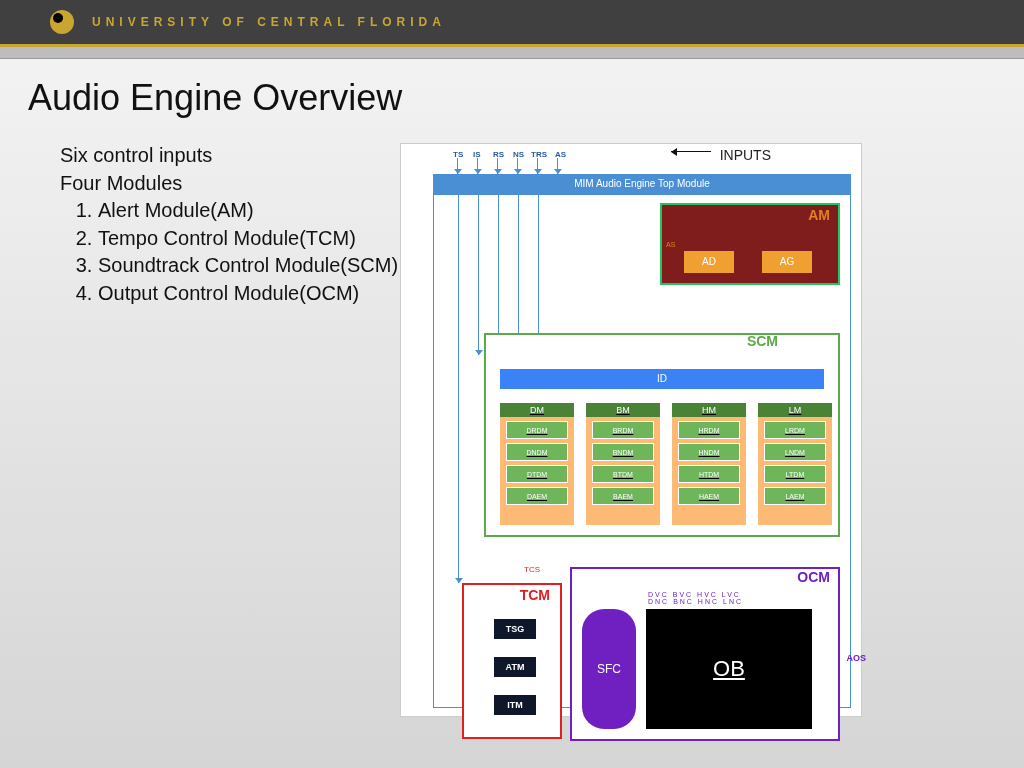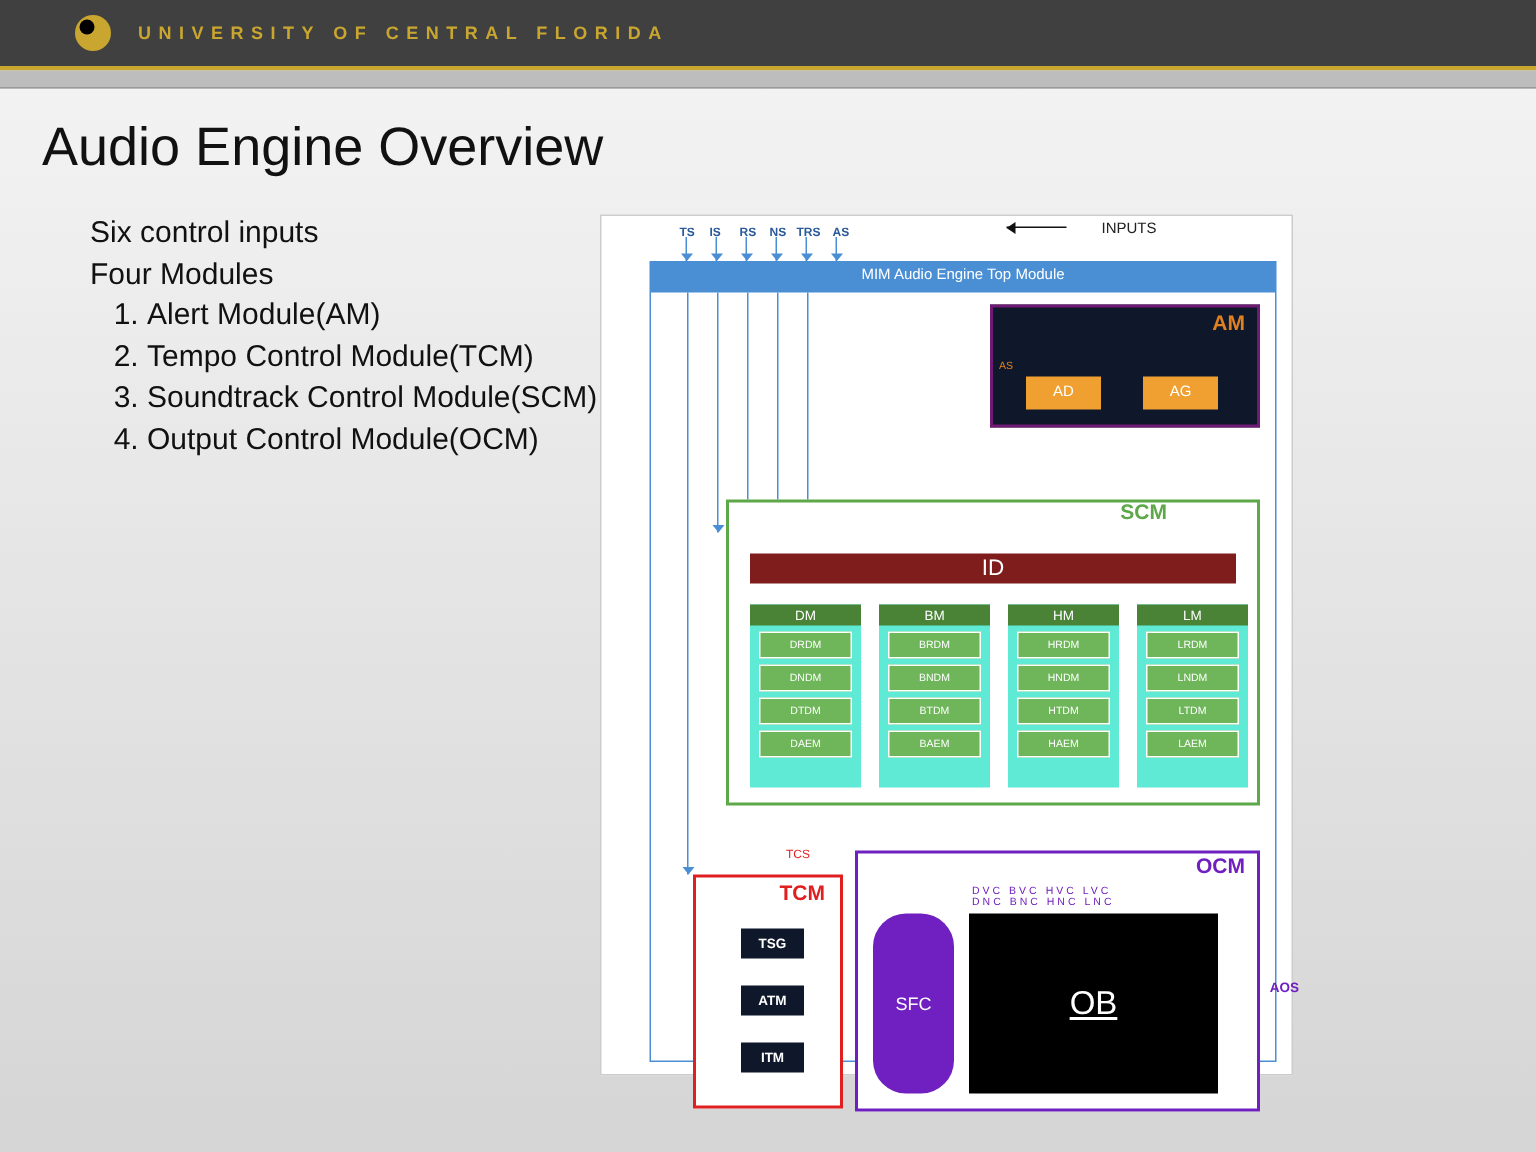--- a/index.html
+++ b/index.html
@@ -34,47 +34,47 @@
   .textcol .hdr { margin-bottom:2px; }
   .textcol ol { padding-left: 38px; margin-bottom: 18px;}
   .textcol li { margin-bottom: 2px; }
   .diagram {
     background:#fff; border:1px solid #ccc;
     width: 462px; height: 574px; position: relative;
     font-size:8px;
   }
   .inputs-row{ position:absolute; top:6px; left:52px; right:10px; height:16px;}
   .inputs-row span{ position:absolute; top:0; font-size:8px; color:#2a5a9a; font-weight:bold;}
-  .inputs-label{ position:absolute; right:90px; top:3px; font-size:10px; color:#222; }
+  .inputs-label{ position:absolute; right:90px; top:3px; font-size:14px; color:#222; }
   .arrow-left{position:absolute;right:150px;top:7px;width:40px;height:1px;background:#111;}
   .arrow-left:before{content:"";position:absolute;left:-4px;top:-3px;border:4px solid transparent;border-right:6px solid #111;}
   .topmodule {
     position:absolute; left:32px; top:30px; right:10px;
     height:20px; background:#4a8fd4; color:#fff; text-align:center;
     font-size:10px; line-height:20px;
   }
   .mainbox {
     position:absolute; left:32px; top:50px; right:10px; bottom:8px;
     border:1px solid #4a8fd4; background:#fff;
   }
   .am {
     position:absolute; right:10px; top:8px; width:180px; height:82px;
-    border:2px solid #701a75; background:#0f172a;
+    border:2px solid #22c55e; background:#7f1d1d;
   }
   .am-title{position:absolute;right:8px;top:2px;color:#e08020;font-size:14px;font-weight:bold;}
   .am-sub{position:absolute;bottom:10px;background:#f0a030;color:#fff;
     width:50px;height:22px;line-height:22px;text-align:center;font-size:10px;}
   .scm {
     position:absolute; left:50px; top:138px; right:10px; height:204px;
     border:2px solid #5da848; background:#fff;
   }
   .scm-title{position:absolute;right:60px;top:-2px;color:#5da848;font-size:14px;font-weight:bold;text-align:center;}
-  .idbar{position:absolute;left:14px;right:14px;top:34px;height:20px;background:#7f1d1d;color:#fff;
-    text-align:center;line-height:20px;font-size:15px;}
-  .mgroup{position:absolute;top:68px;bottom:10px;width:74px;background:#5eead4;}
+  .idbar{position:absolute;left:14px;right:14px;top:34px;height:20px;background:#3b82f6;color:#fff;
+    text-align:center;line-height:20px;font-size:10px;}
+  .mgroup{position:absolute;top:68px;bottom:10px;width:74px;background:#fdba74;text-decoration:underline;}
   .mgroup .ghdr{background:#4a8236;color:#fff;text-align:center;font-size:9px;height:14px;line-height:14px;}
   .mgroup .gcell{background:#6fb65b;border:1px solid #fff;color:#fff;text-align:center;
     font-size:7px;height:18px;line-height:18px;margin:4px 6px 0 6px;}
   .tcm {
     position:absolute; left:28px; top:388px; width:100px; height:156px;
     border:2px solid #e02020; background:#fff;
   }
   .tcm-title{position:absolute;right:10px;top:2px;color:#e02020;font-size:14px;font-weight:bold;}
   .tcm-sub{position:absolute;left:30px;width:42px;height:20px;background:#0f172a;color:#fff;
     text-align:center;line-height:20px;font-size:9px;font-weight:bold;}

